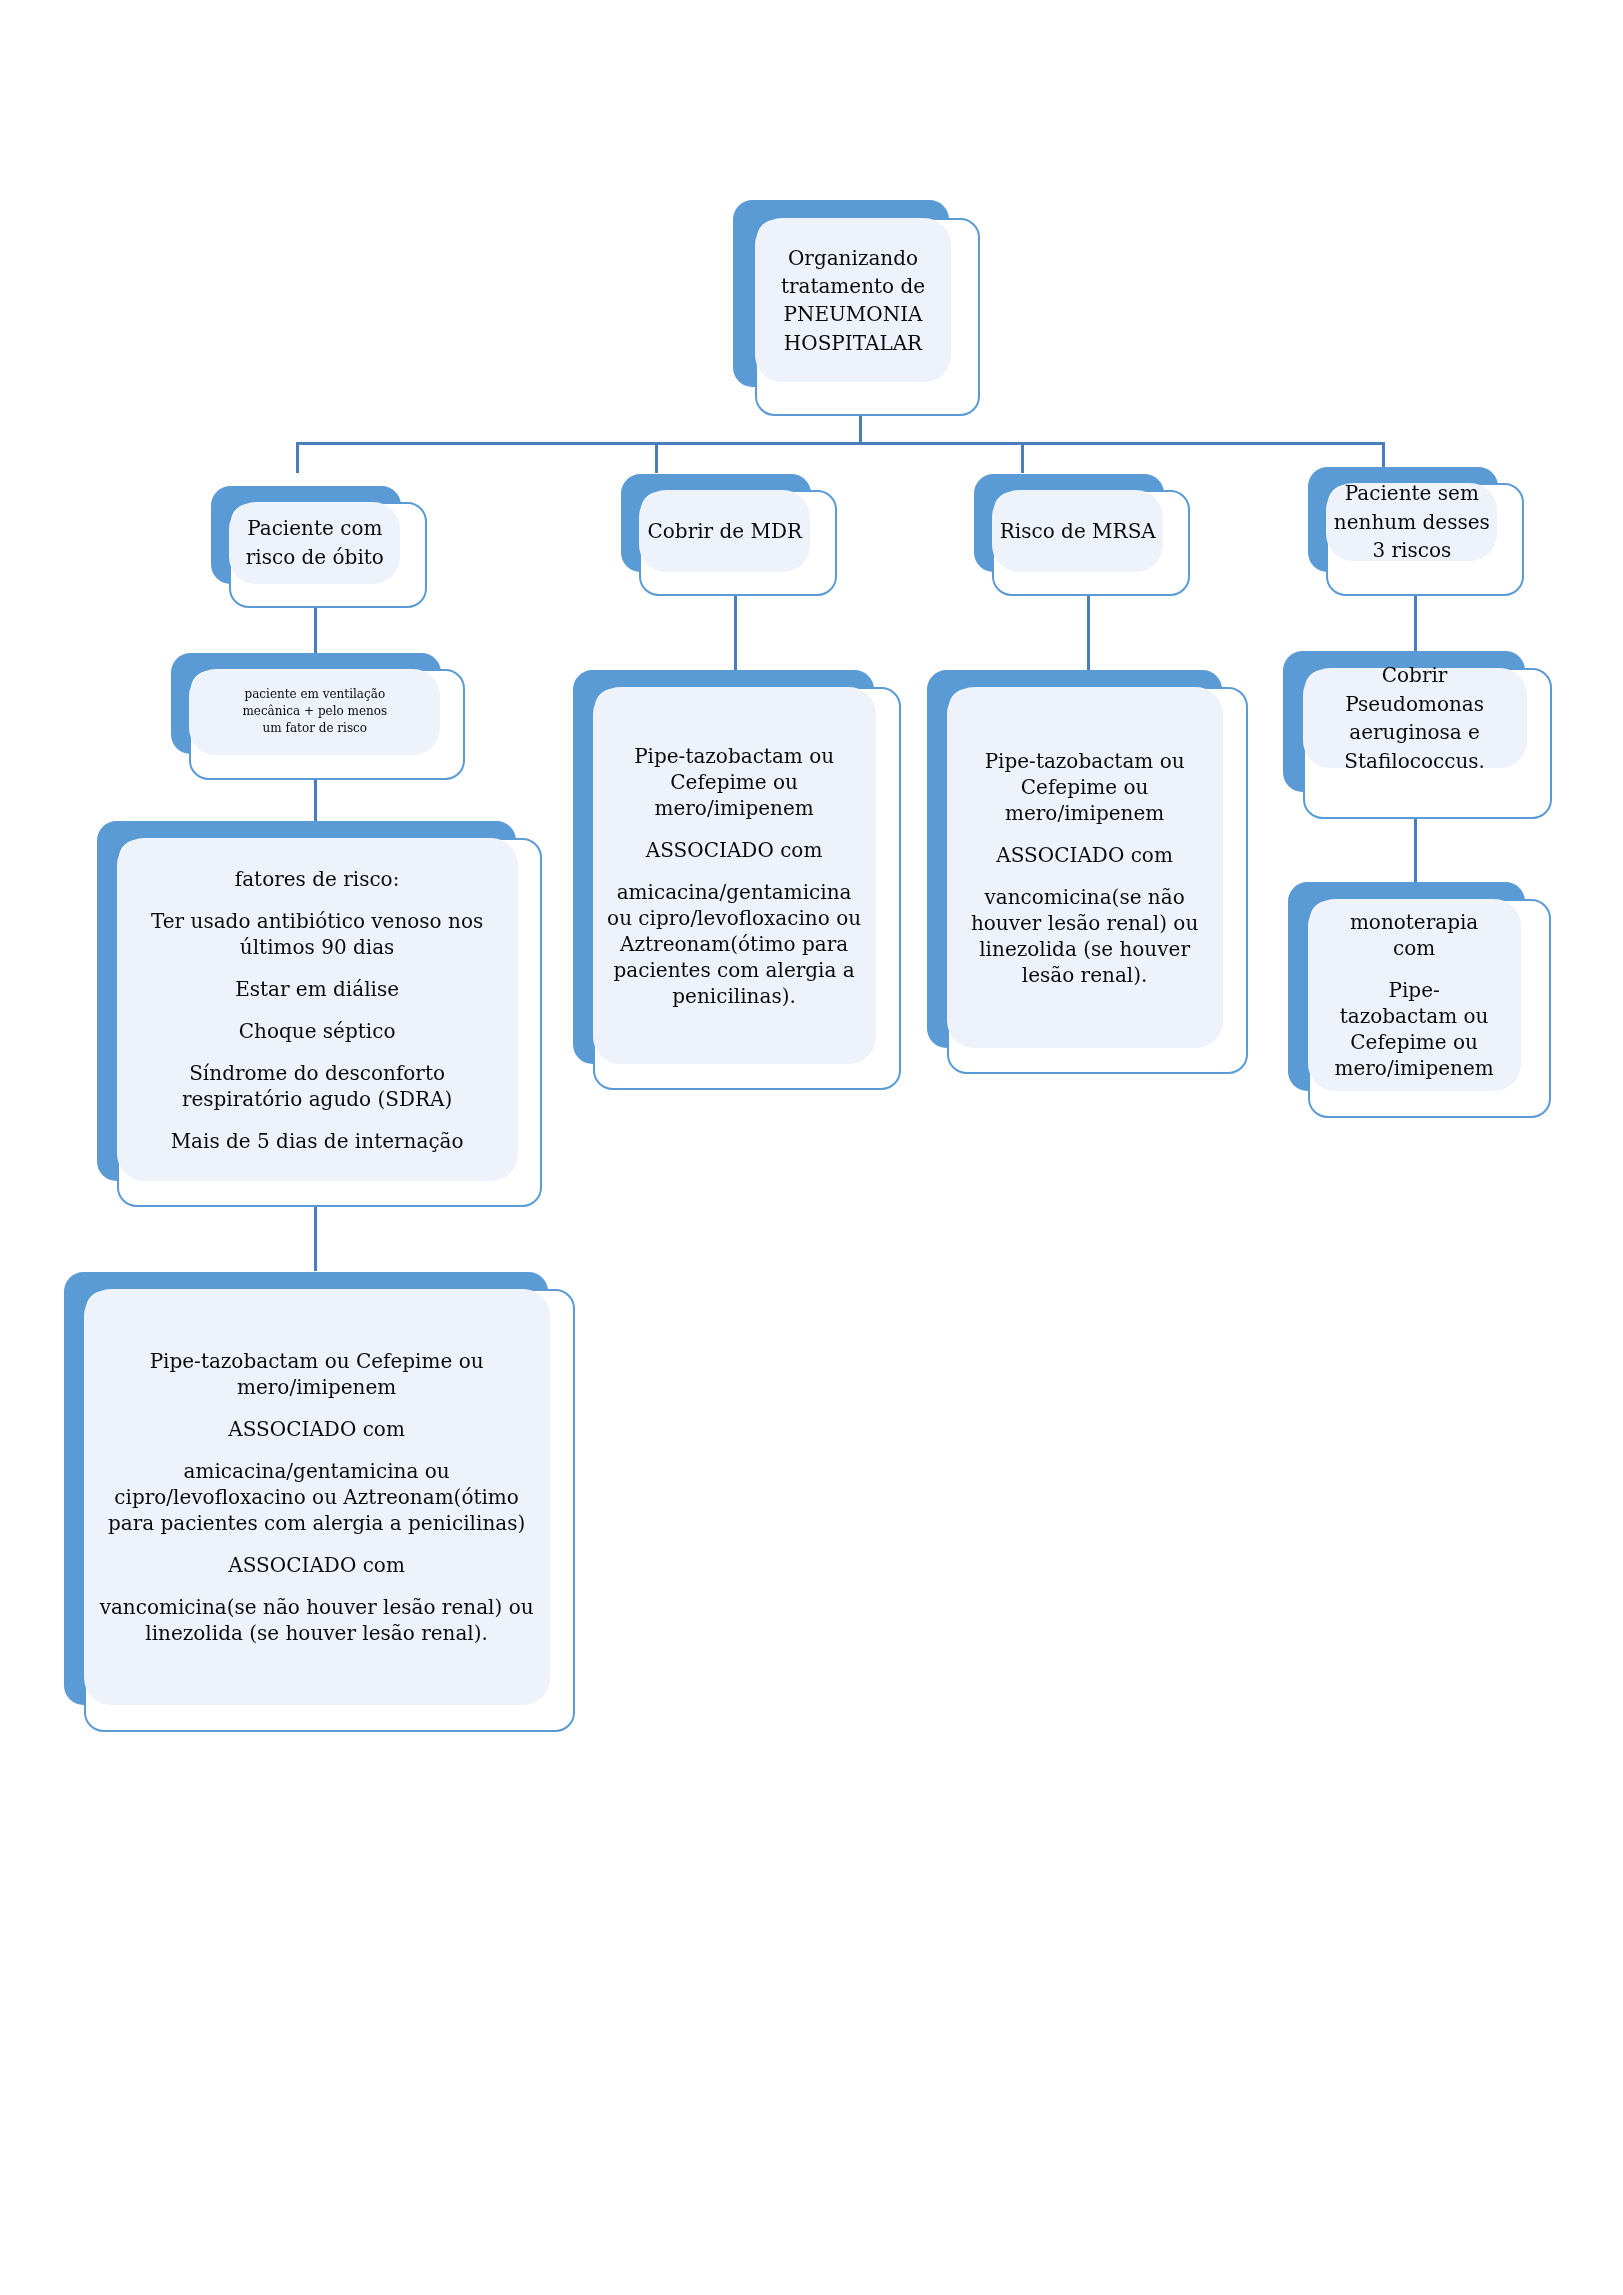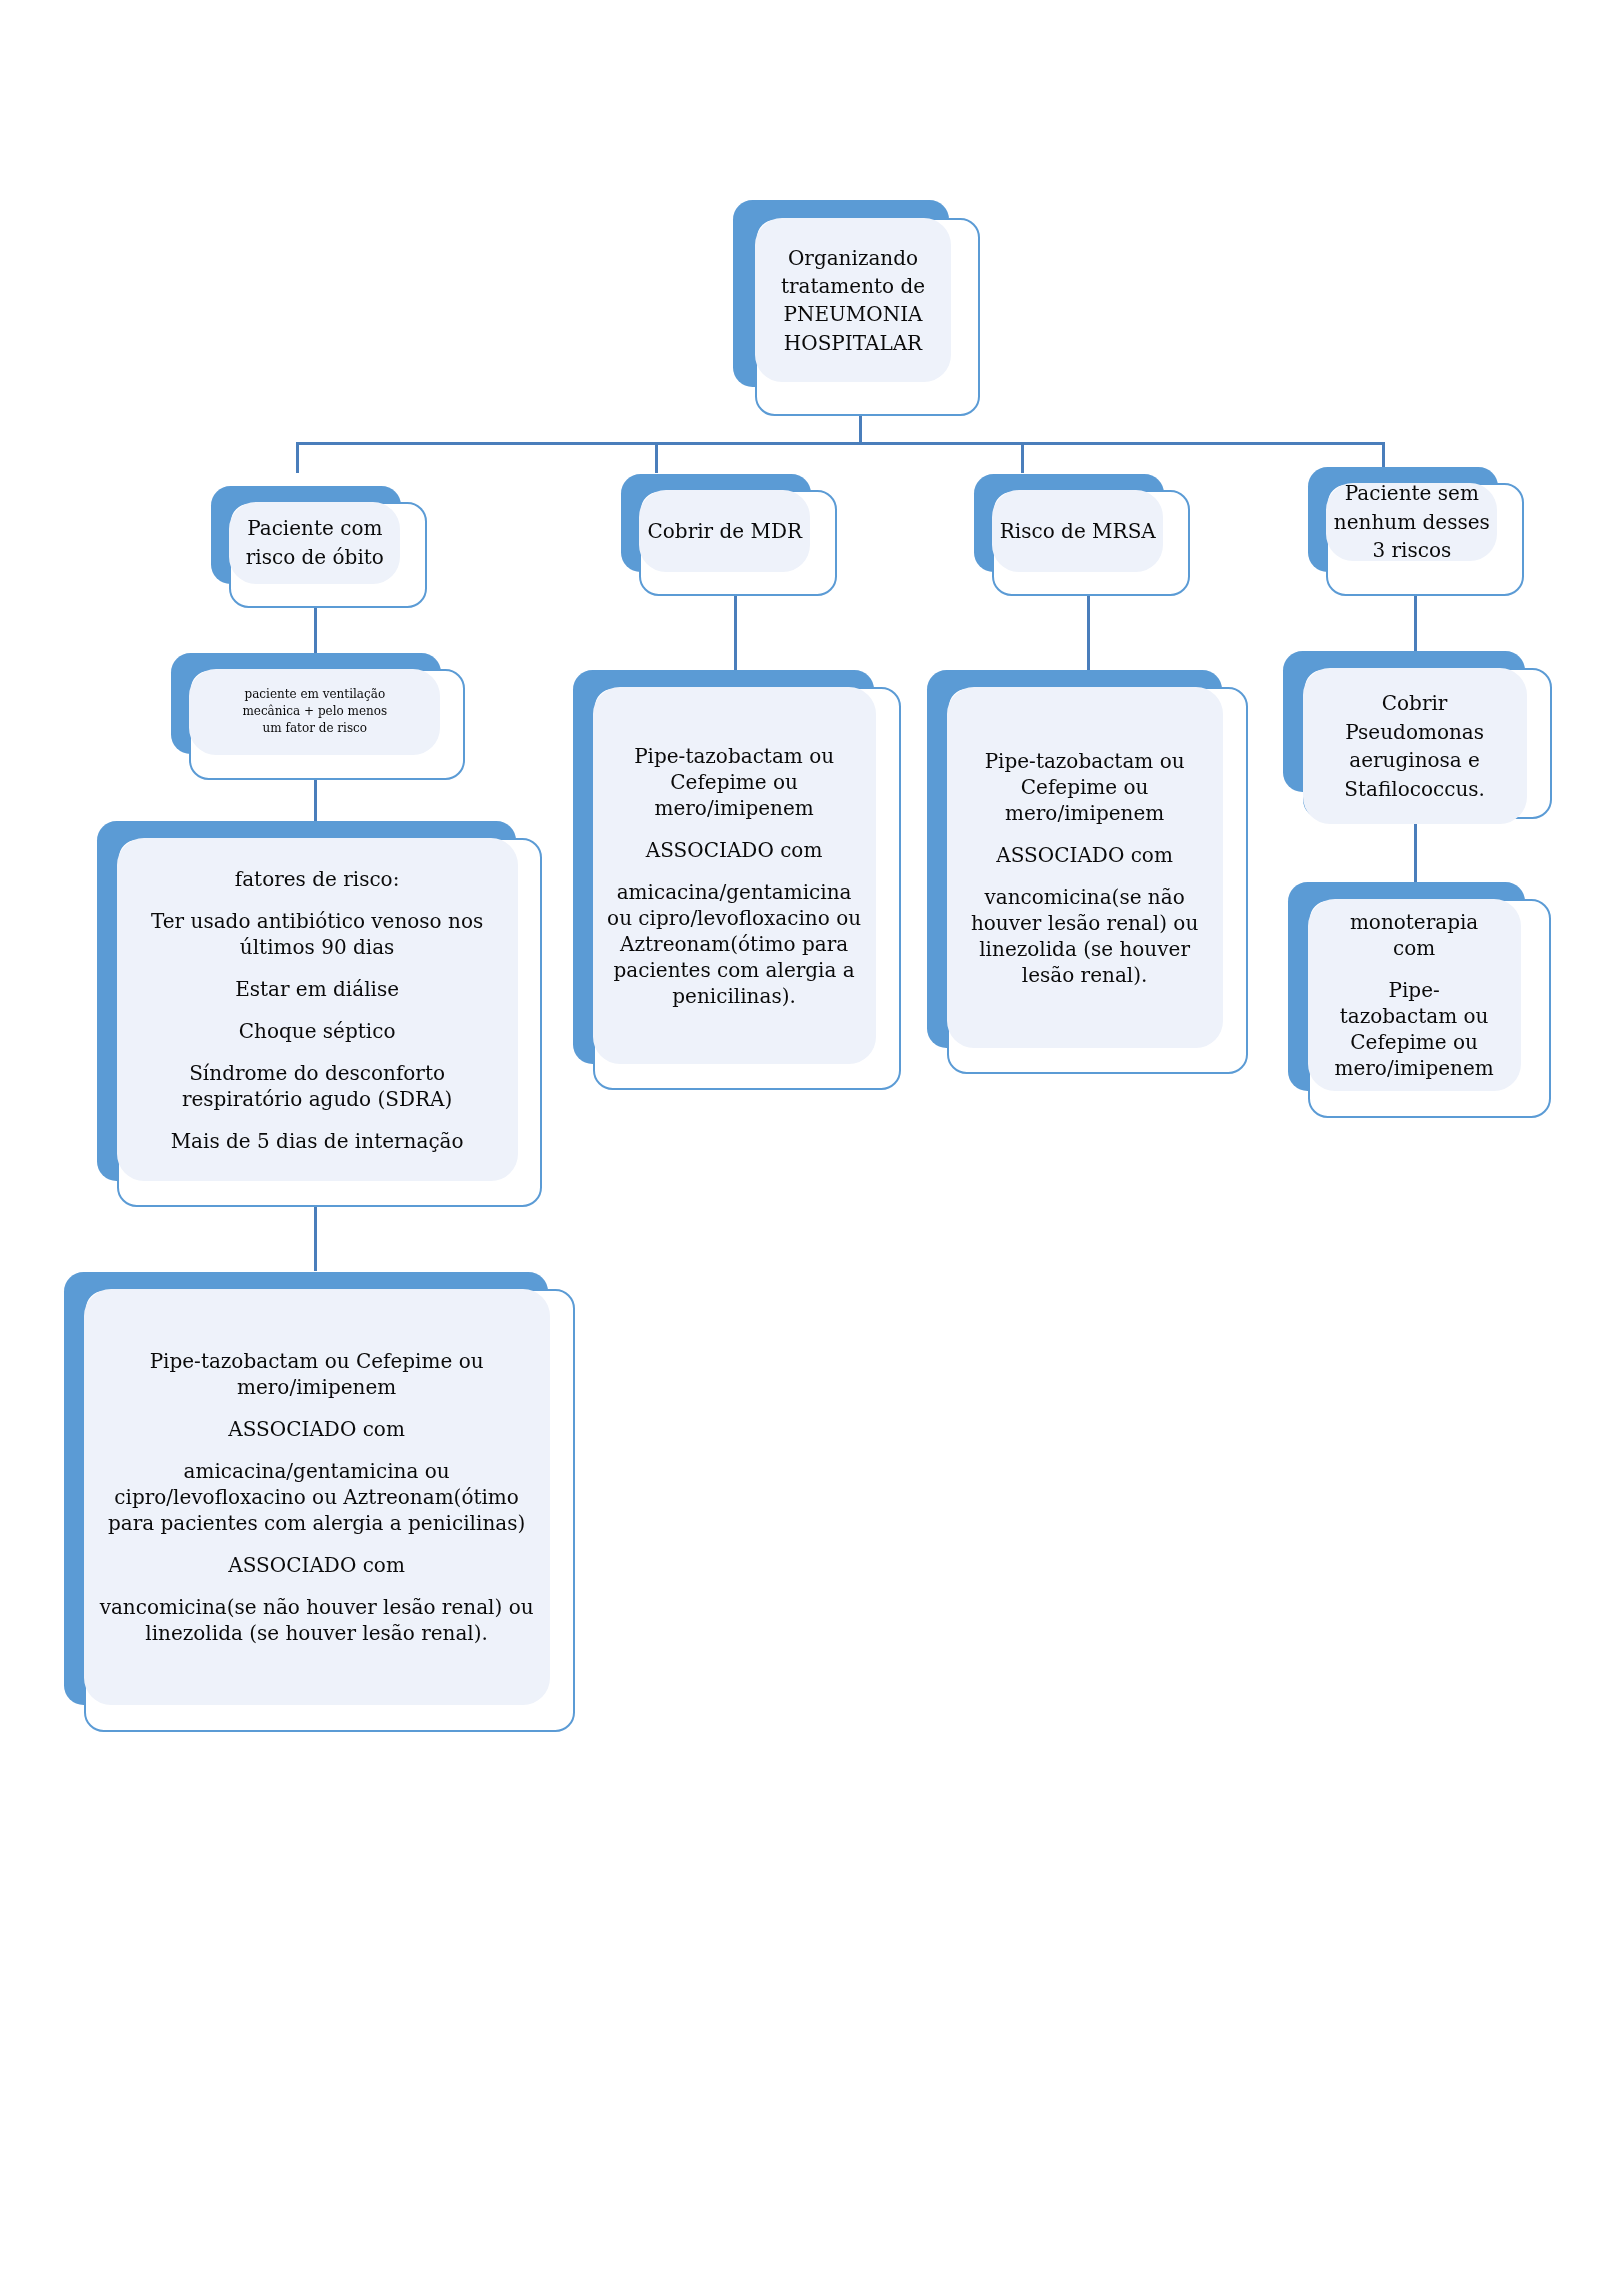--- a/index.html
+++ b/index.html
@@ -192,21 +192,21 @@
     <div class="face" style="left:19.6px; top:17px; width:276px; height:361px; padding:0 10.5px; font-size:20px;">
       <p>Pipe-tazobactam ou Cefepime ou mero/imipenem</p>
       <p>ASSOCIADO com</p>
       <p>vancomicina(se não houver lesão renal) ou linezolida (se houver lesão renal).</p>
     </div>
   </div>
 
   <div class="node tight" style="left:1283px; top:651px; width:268px; height:168px;">
     <div class="shadow" style="width:242px; height:141px;"></div>
     <div class="outline" style="left:19.6px; top:17px; width:249px; height:151px;"></div>
-    <div class="face" style="left:19.6px; top:17px; width:224px; height:156px; font-size:20px;align-items:center;">
+    <div class="face" style="left:19.6px; top:17px; width:224px; height:100px; font-size:20px;align-items:center;">
       <p>Cobrir</p>
       <p>Pseudomonas</p>
       <p>aeruginosa e</p>
       <p>Stafilococcus.</p>
     </div>
   </div>
 
   <div class="node" style="left:1288px; top:882px; width:263px; height:236px;">
     <div class="shadow" style="width:237px; height:209px;"></div>
     <div class="outline" style="left:19.6px; top:17px; width:243px; height:219px;"></div>

